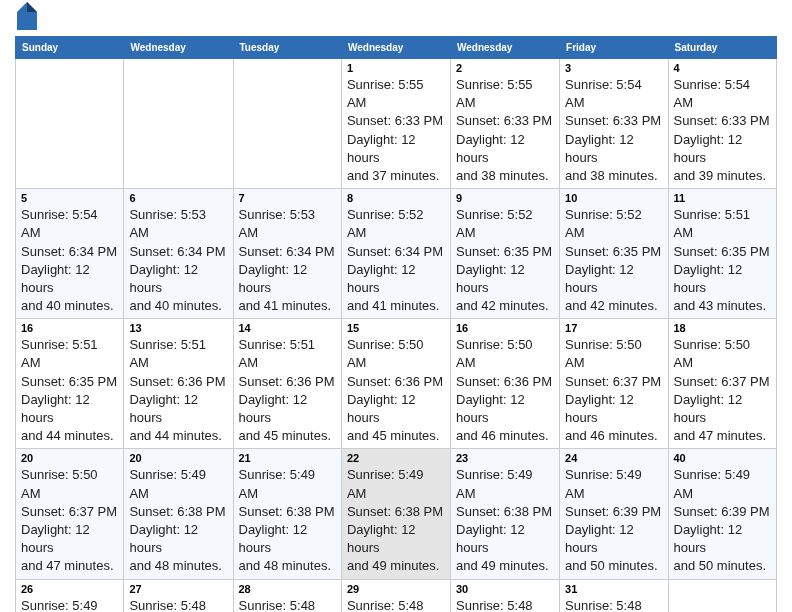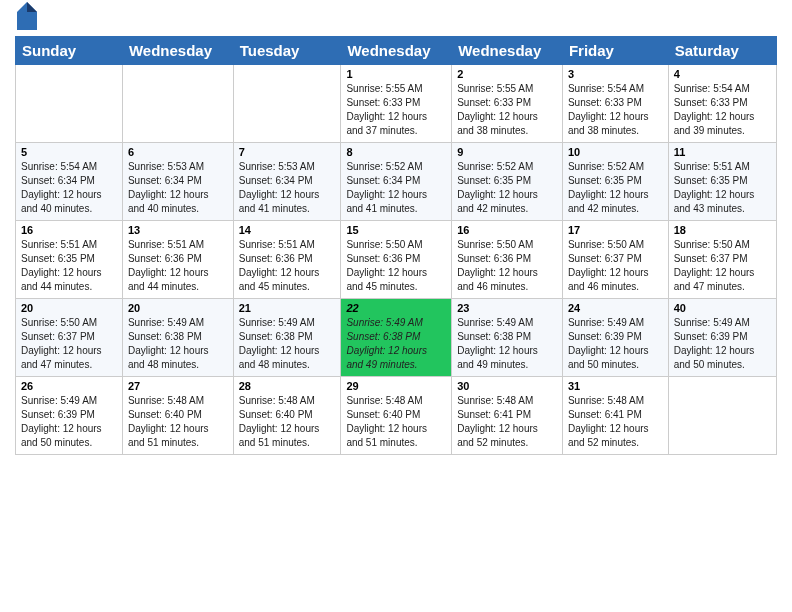--- a/index.html
+++ b/index.html
@@ -53,21 +53,21 @@
     .calendar {
       width: 100%;
       border-collapse: collapse;
       font-size: 9.5px;
     }
     .calendar th {
       background-color: #2e6db4;
       color: #fff;
       text-align: left;
       padding: 5px 6px;
-      font-size: 15px;
+      font-size: 10px;
       font-weight: bold;
       border: 1px solid #2e6db4;
     }
     .calendar td {
       border: 1px solid #ccc;
       vertical-align: top;
       padding: 3px 5px;
       width: 113px;
       height: 78px;
       background: #fff;
@@ -75,21 +75,21 @@
     .calendar tr:nth-child(even) td {
       background: #f5f8fc;
     }
     .day-num {
       font-weight: bold;
       font-size: 11px;
       margin-bottom: 2px;
       display: block;
     }
     .day-info {
-      font-size: 10px;
+      font-size: 13px;
       color: #222;
       line-height: 1.4;
     }
     .empty-cell {
       background: #fff !important;
     }
   </style>
 </head>
 <body>
 
@@ -274,21 +274,21 @@
 Daylight: 12 hours
 and 48 minutes.</div>
           </td>
           <td style="background: rgb(245, 248, 252);">
             <span class="day-num">21</span>
             <div class="day-info" style="white-space: pre-line;">Sunrise: 5:49 AM
 Sunset: 6:38 PM
 Daylight: 12 hours
 and 48 minutes.</div>
           </td>
-          <td style="background: #22c55e; font-style: italic;">
+          <td style="background: #e5e5e5;">
             <span class="day-num">22</span>
             <div class="day-info" style="white-space: pre-line;">Sunrise: 5:49 AM
 Sunset: 6:38 PM
 Daylight: 12 hours
 and 49 minutes.</div>
           </td>
           <td style="background: rgb(245, 248, 252);">
             <span class="day-num">23</span>
             <div class="day-info" style="white-space: pre-line;">Sunrise: 5:49 AM
 Sunset: 6:38 PM

